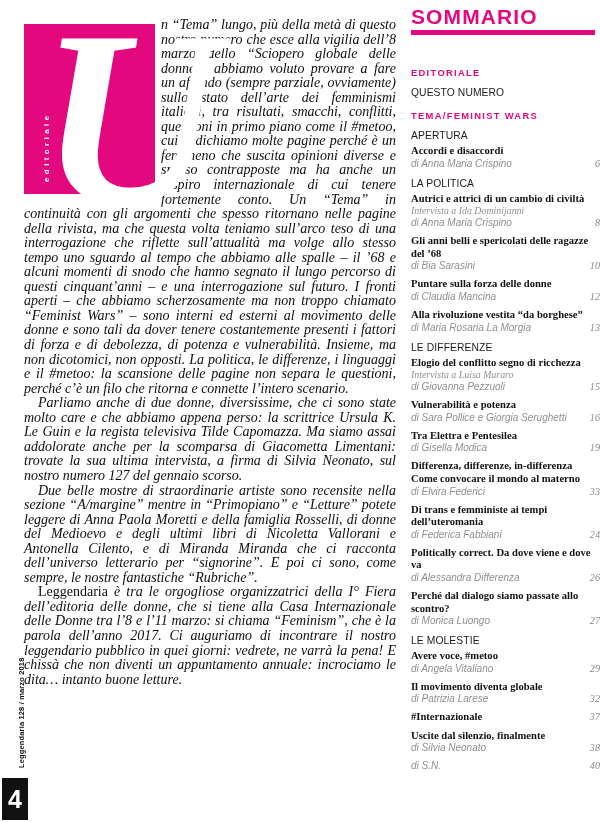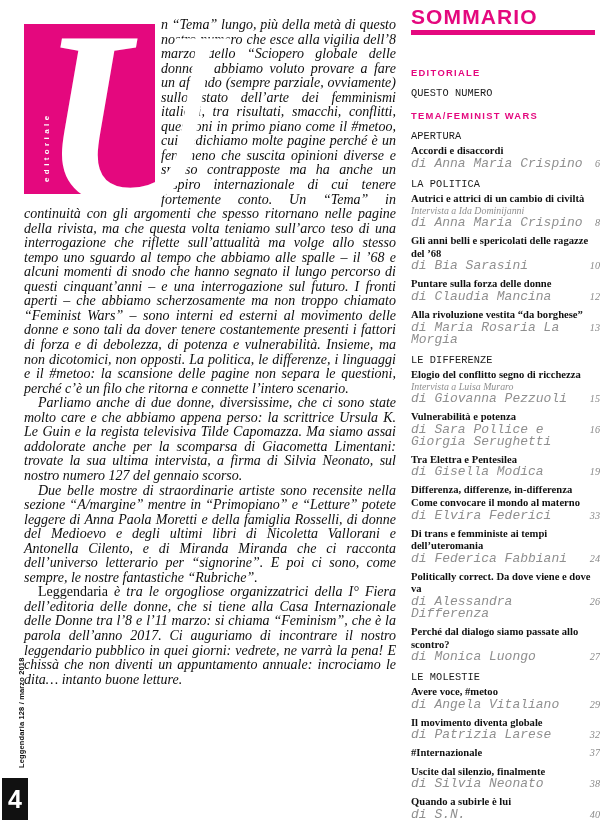--- a/index.html
+++ b/index.html
@@ -172,21 +172,21 @@
   .sec-magenta {
     font-family: "Liberation Sans", sans-serif;
     font-size: 9.4px;
     font-weight: bold;
     letter-spacing: 1.3px;
     color: #e4087e;
     margin: 11px 0 4px 0;
     line-height: 12px;
   }
   .sec-plain {
-    font-family: Liberation Mono, monospace;
+    font-family: Liberation Sans, sans-serif;
     font-size: 10.3px;
     color: #1a1a1a;
     letter-spacing: 0.1px;
     margin: 8px 0 3px 0;
     line-height: 12px;
   }
 
   .entry {
     margin: 0 0 6px 0;
   }
@@ -216,23 +216,23 @@
     color: #111111;
   }
   .e-interview {
     font-family: "Liberation Serif", serif;
     font-style: italic;
     font-size: 9.9px;
     line-height: 12px;
     color: #8f8f8f;
   }
   .e-author {
-    font-family: Liberation Mono, monospace;
+    font-family: Liberation Sans, sans-serif;
     font-style: italic;
-    font-size: 13px;
+    font-size: 10px;
     line-height: 12px;
     color: #8f8f8f;
   }
 </style>
 </head>
 <body>
 
 <div id="page">
 
   <div class="spine">
@@ -410,23 +410,20 @@
           <div class="row">
             <div class="txt e-title">Uscite dal silenzio, finalmente</div>
           </div>
           <div class="row">
             <div class="txt e-author">di Silvia Neonato</div>
             <div class="pg">38</div>
           </div>
         </div>
         <div class="entry">
           <div class="row">
-            <div class="txt e-title">Quando a subirle è lui</div>
-          </div>
-          <div class="row">
             <div class="txt e-author">di S.N.</div>
             <div class="pg">40</div>
           </div>
         </div>
       </div>
   </div>
 
 </div>
 
 </body></html>

